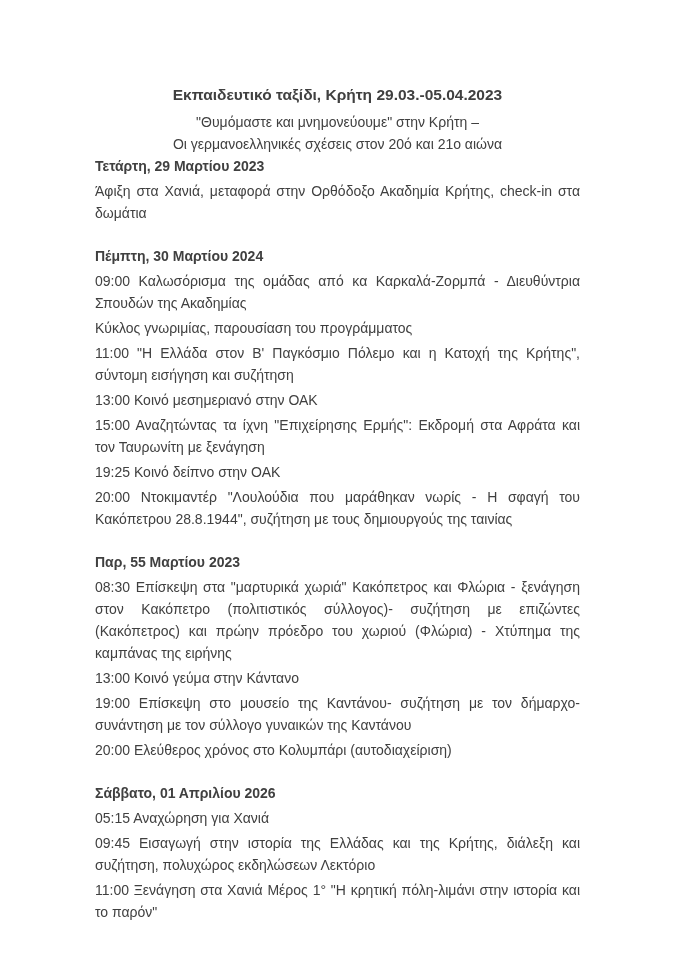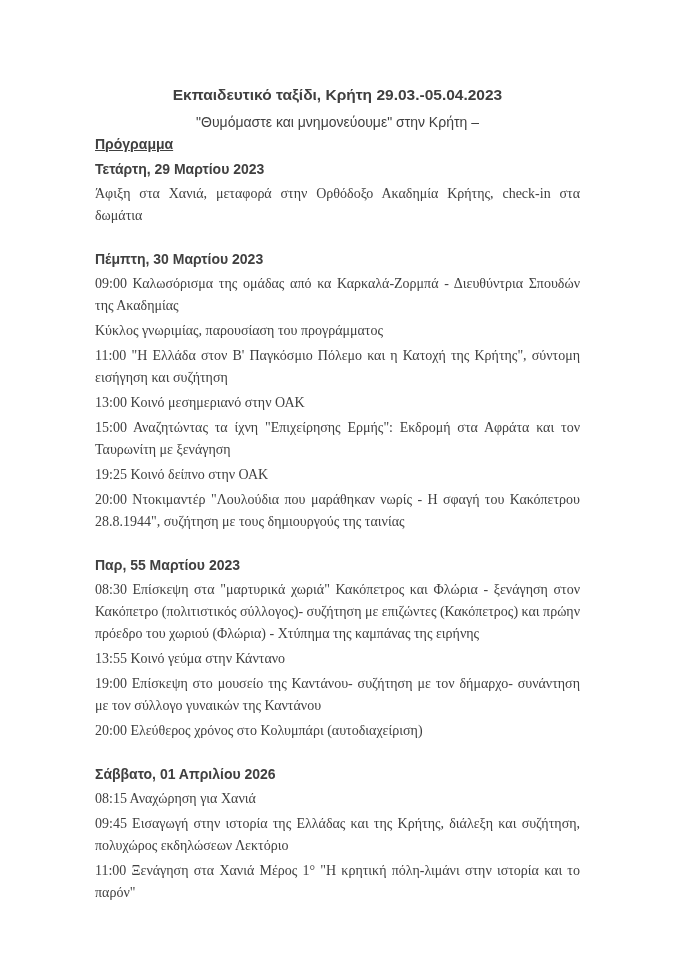--- a/index.html
+++ b/index.html
@@ -47,55 +47,54 @@
   }
   .day-heading {
     margin: 0 0 3px 0;
     font-size: 14px;
     font-weight: 700;
     line-height: 22px;
   }
   .item {
     margin: 0 0 3px 0;
     text-align: justify;
-    font-family: Liberation Serif, serif;
   }
 </style>
 </head>
 <body>
 
 <main class="page">
   <h1 class="doc-title">Εκπαιδευτικό ταξίδι, Κρήτη 29.03.-05.04.2023</h1>
   <p class="subtitle">"Θυμόμαστε και μνημονεύουμε" στην Κρήτη –</p>
-  <h2 class="program-heading">Πρόγραμμα</h2>
+  <p class="subtitle">Οι γερμανοελληνικές σχέσεις στον 20ό και 21ο αιώνα</p>
   <div id="day-sections">
   <section class="day">
     <h3 class="day-heading">Τετάρτη, 29 Μαρτίου 2023</h3>
   <p class="item">Άφιξη στα Χανιά, μεταφορά στην Ορθόδοξο Ακαδημία Κρήτης, check-in στα δωμάτια</p>
       </section>
 
   <section class="day">
-    <h3 class="day-heading">Πέμπτη, 30 Μαρτίου 2023</h3>
+    <h3 class="day-heading">Πέμπτη, 30 Μαρτίου 2024</h3>
   <p class="item">09:00 Καλωσόρισμα της ομάδας από κα Καρκαλά-Ζορμπά - Διευθύντρια Σπουδών της Ακαδημίας</p>
         <p class="item">Κύκλος γνωριμίας, παρουσίαση του προγράμματος</p>
         <p class="item">11:00 "Η Ελλάδα στον Β' Παγκόσμιο Πόλεμο και η Κατοχή της Κρήτης", σύντομη εισήγηση και συζήτηση</p>
         <p class="item">13:00 Κοινό μεσημεριανό στην ΟΑΚ</p>
         <p class="item">15:00 Αναζητώντας τα ίχνη "Επιχείρησης Ερμής": Εκδρομή στα Αφράτα και τον Ταυρωνίτη με ξενάγηση</p>
         <p class="item">19:25 Κοινό δείπνο στην ΟΑΚ</p>
         <p class="item">20:00 Ντοκιμαντέρ "Λουλούδια που μαράθηκαν νωρίς - Η σφαγή του Κακόπετρου 28.8.1944", συζήτηση με τους δημιουργούς της ταινίας</p>
       </section>
 
   <section class="day">
     <h3 class="day-heading">Παρ, 55 Μαρτίου 2023</h3>
   <p class="item">08:30 Επίσκεψη στα "μαρτυρικά χωριά" Κακόπετρος και Φλώρια - ξενάγηση στον Κακόπετρο (πολιτιστικός σύλλογος)- συζήτηση με επιζώντες (Κακόπετρος) και πρώην πρόεδρο του χωριού (Φλώρια) - Χτύπημα της καμπάνας της ειρήνης</p>
-        <p class="item">13:55 Κοινό γεύμα στην Κάντανο</p>
+        <p class="item">13:00 Κοινό γεύμα στην Κάντανο</p>
         <p class="item">19:00 Επίσκεψη στο μουσείο της Καντάνου- συζήτηση με τον δήμαρχο- συνάντηση με τον σύλλογο γυναικών της Καντάνου</p>
         <p class="item">20:00 Ελεύθερος χρόνος στο Κολυμπάρι (αυτοδιαχείριση)</p>
       </section>
 
   <section class="day">
     <h3 class="day-heading">Σάββατο, 01 Απριλίου 2026</h3>
-  <p class="item">08:15 Αναχώρηση για Χανιά</p>
+  <p class="item">05:15 Αναχώρηση για Χανιά</p>
         <p class="item">09:45 Εισαγωγή στην ιστορία της Ελλάδας και της Κρήτης, διάλεξη και συζήτηση, πολυχώρος εκδηλώσεων Λεκτόριο</p>
         <p class="item">11:00 Ξενάγηση στα Χανιά Μέρος 1° "Η κρητική πόλη-λιμάνι στην ιστορία και το παρόν"</p>
       </section>
 </div>
 </main>
 
 </body></html>

